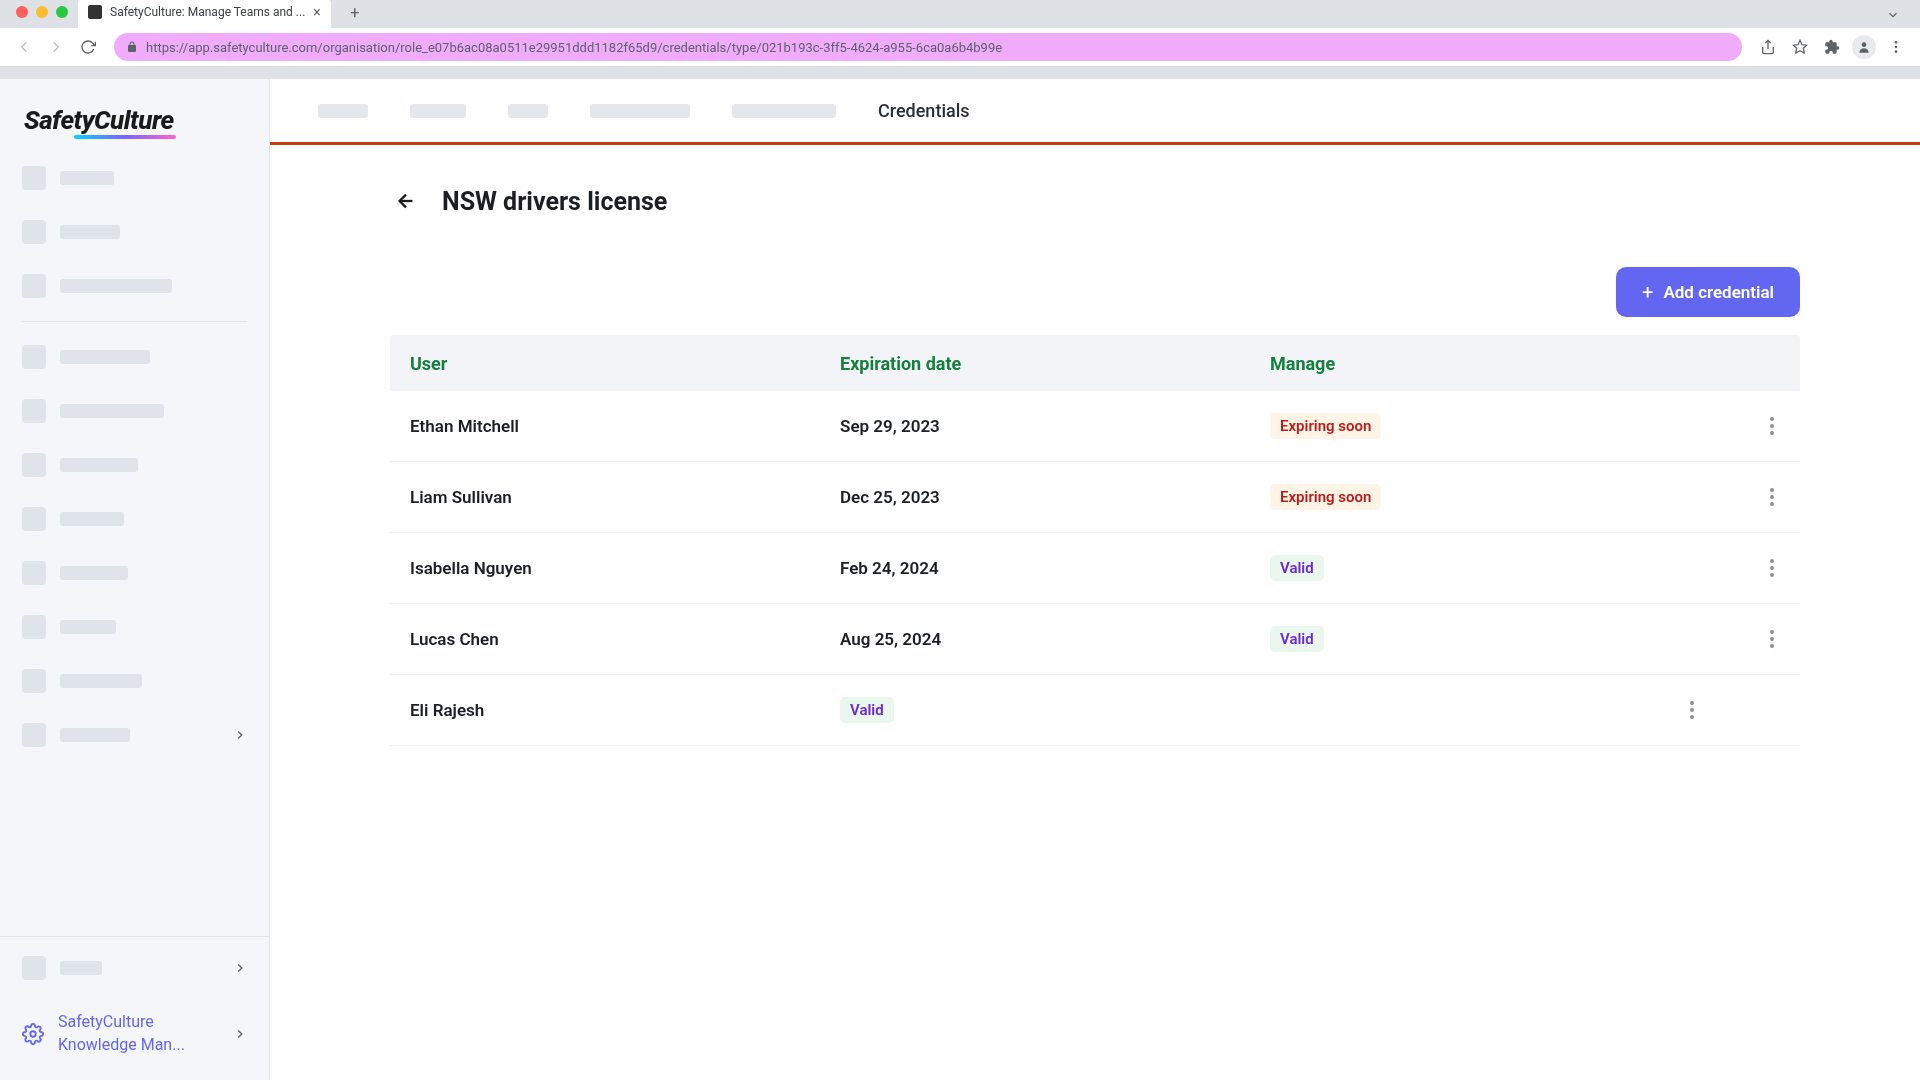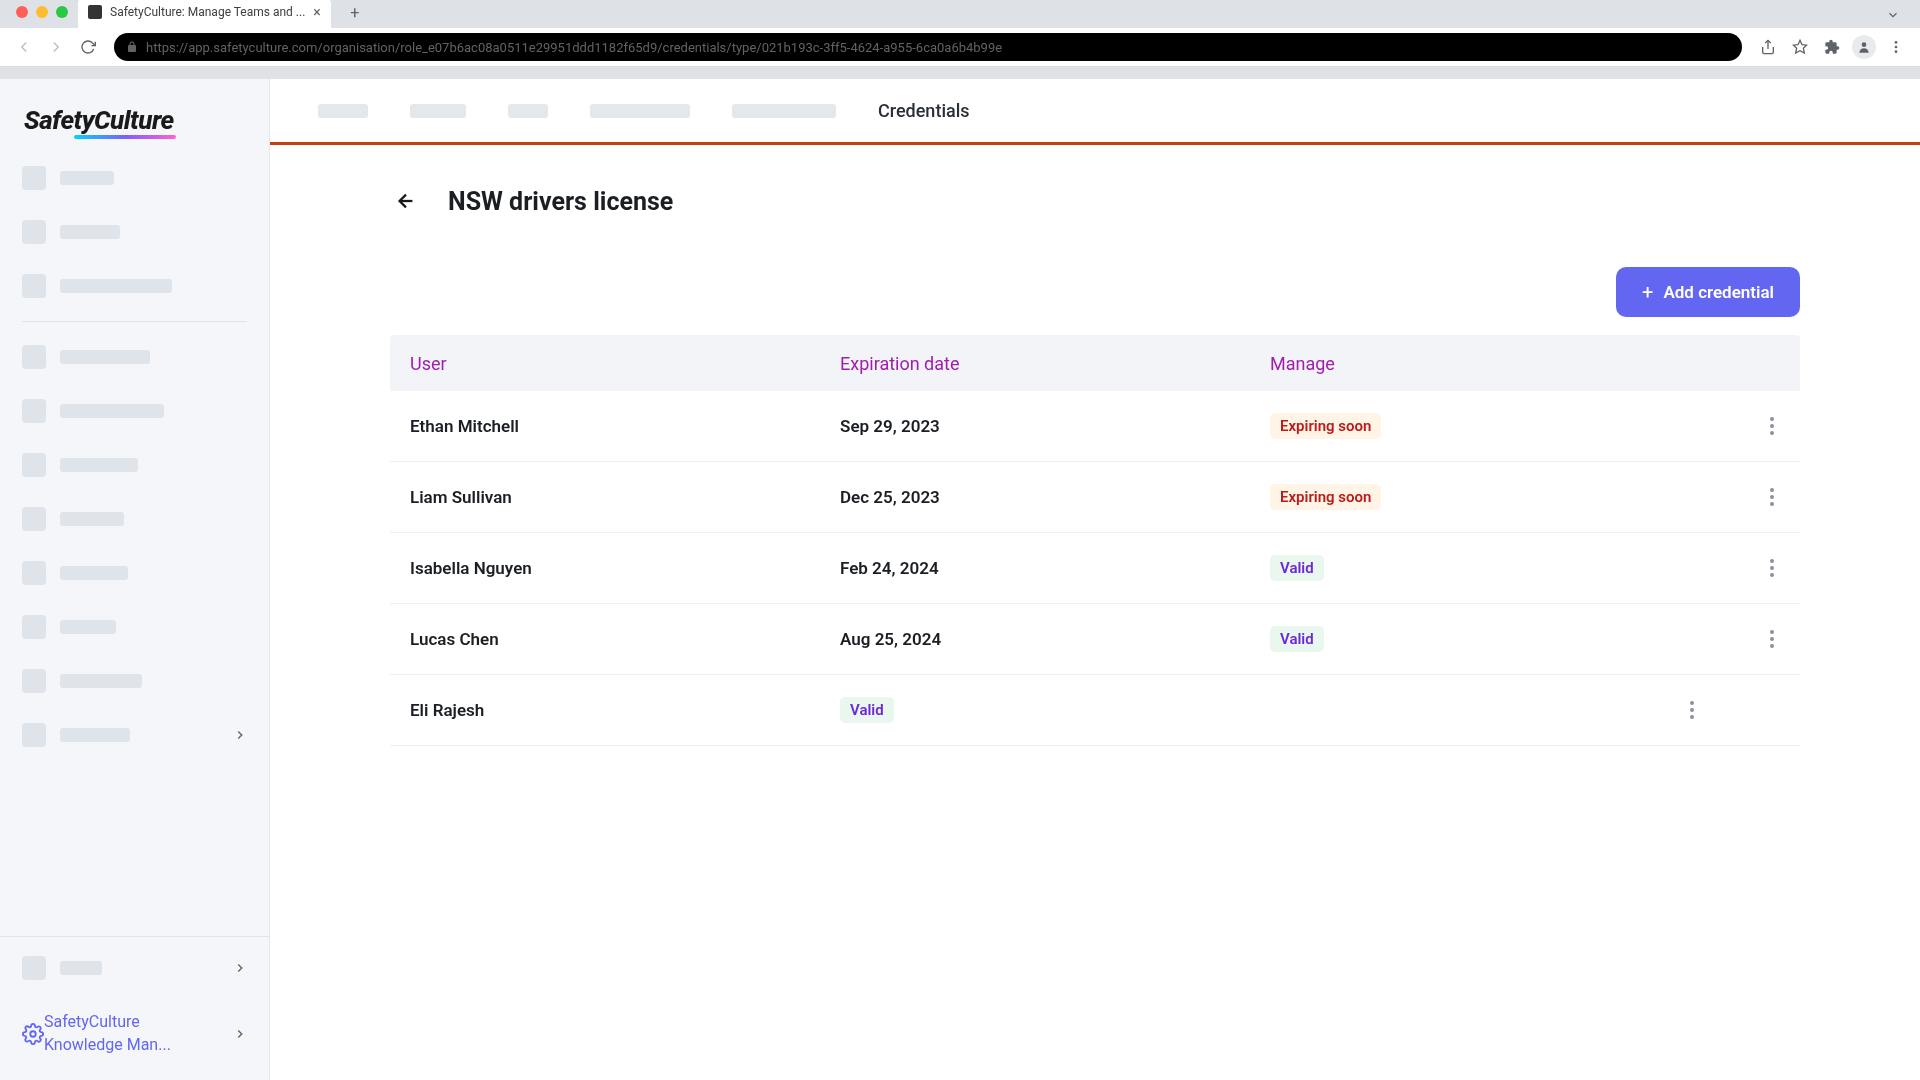--- a/index.html
+++ b/index.html
@@ -16,21 +16,21 @@
 .tl-green { background: #28c840; }
 .tab { background: #fff; height: 32px; border-radius: 8px 8px 0 0; display: flex; align-items: center; padding: 0 10px; gap: 8px; font-size: 12px; color: #3c4043; min-width: 230px; }
 .tab .favicon { width: 14px; height: 14px; background: #333; border-radius: 2px; flex-shrink: 0; }
 .tab .tab-close { font-size: 14px; color: #5f6368; margin-left: auto; cursor: pointer; }
 .new-tab { width: 28px; height: 28px; display: flex; align-items: center; justify-content: center; margin-left: 10px; margin-bottom: 2px; color: #5f6368; font-size: 16px; cursor: pointer; }
 .tabs-chevron { margin-left: auto; margin-right: 20px; margin-bottom: 6px; color: #5f6368; }
 
 .toolbar { height: 39px; background: #fff; border-bottom: 1px solid #dadce0; display: flex; align-items: center; padding: 0 10px; gap: 4px; }
 .nav-btn { width: 28px; height: 28px; display: flex; align-items: center; justify-content: center; color: #5f6368; border-radius: 50%; }
 .nav-btn.disabled { color: #bdc1c6; }
-.url-bar { flex: 1; height: 28px; background: #000000; border-radius: 14px; display: flex; align-items: center; padding: 0 12px; gap: 8px; margin: 0 8px; }
+.url-bar { flex: 1; height: 28px; background: #f0abfc; border-radius: 14px; display: flex; align-items: center; padding: 0 12px; gap: 8px; margin: 0 8px; }
 .lock-icon { color: #5f6368; font-size: 12px; }
 .url-text { font-size: 13px; color: #5f6368; white-space: nowrap; overflow: hidden; }
 .toolbar-right { display: flex; align-items: center; gap: 4px; }
 .toolbar-icon { width: 28px; height: 28px; display: flex; align-items: center; justify-content: center; color: #5f6368; }
 .avatar-circle { width: 24px; height: 24px; border-radius: 50%; background: #e8eaed; display: flex; align-items: center; justify-content: center; }
 
 
 .app { display: flex; height: calc(1080px - 79px); }
 
 .sidebar { width: 270px; background: #f5f6f9; border-right: 1px solid #e4e7ec; display: flex; flex-direction: column; padding: 20px 0 0 0; }
@@ -40,41 +40,41 @@
 
 .nav-list { padding: 0 22px; display: flex; flex-direction: column; gap: 12px; }
 .nav-item { display: flex; align-items: center; gap: 14px; height: 42px; }
 .nav-icon-ph { width: 24px; height: 24px; background: #dfe3ea; border-radius: 4px; flex-shrink: 0; }
 .nav-text-ph { height: 14px; background: #dfe3ea; border-radius: 3px; }
 .nav-chevron { margin-left: auto; color: #666; }
 .nav-divider { height: 1px; background: #e0e3e9; margin: 14px 22px; }
 
 .sidebar-bottom { margin-top: auto; border-top: 1px solid #e0e3e9; }
 .sidebar-bottom .nav-item { padding: 0 22px; height: 62px; }
-.knowledge-item { display: flex; align-items: center; padding: 12px 22px 24px 22px; }
+.knowledge-item { display: flex; align-items: center; gap: 14px; padding: 12px 22px 24px 22px; }
 .gear-icon { color: #6366f1; flex-shrink: 0; }
 .knowledge-text { color: #6366f1; font-size: 16px; line-height: 1.4; max-width: 160px; }
 
 .main { flex: 1; display: flex; flex-direction: column; overflow: hidden; }
 .topbar { height: 66px; border-bottom: 3px solid #c2410c; display: flex; align-items: center; padding: 0 48px; gap: 42px; }
 .top-ph { height: 14px; background: #e4e7ec; border-radius: 3px; }
 .top-label { font-size: 18px; color: #2a2f37; font-weight: 500; }
 
 .content { padding: 40px 120px 0 120px; }
-.page-header { display: flex; align-items: center; gap: 26px; margin-bottom: 50px; }
+.page-header { display: flex; align-items: center; gap: 20px; margin-bottom: 50px; }
 .back-btn { width: 32px; height: 32px; display: flex; align-items: center; justify-content: center; cursor: pointer; color: #1a1a1a; }
 .page-title { font-size: 25px; font-weight: 700; color: #1b1f24; }
 
 .action-row { display: flex; justify-content: flex-end; margin-bottom: 18px; }
 .add-btn { background: #6366f1; color: #fff; border: none; height: 50px; padding: 0 26px; border-radius: 10px; font-size: 17px; font-weight: 600; display: flex; align-items: center; gap: 10px; cursor: pointer; }
 .add-btn .plus { font-size: 20px; font-weight: 400; }
 
 .table { width: 100%; }
 .thead { display: grid; grid-template-columns: 1fr 1fr 1fr 80px; background: #f2f4f8; height: 56px; align-items: center; padding: 0 20px; border-radius: 4px 4px 0 0; }
-.th { font-size: 18px; color: #a21caf; font-weight: 400; }
+.th { font-size: 18px; color: #15803d; font-weight: 700; }
 .trow { display: grid; grid-template-columns: 1fr 1fr 1fr 80px; height: 71px; align-items: center; padding: 0 20px; border-bottom: 1px solid #eef0f3; }
 .td { font-size: 17px; color: #1b1f24; font-weight: 600; }
 .td-status { display: flex; }
 .badge { font-size: 15px; font-weight: 600; padding: 4px 10px; border-radius: 5px; }
 .badge.expiring { background: #fff4e5; color: #b91c1c; }
 .badge.expired { background: #ffeceb; color: #d9534f; }
 .badge.valid { background: #e9f7ef; color: #6d28d9; }
 .row-menu { display: flex; justify-content: flex-end; color: #69707d; cursor: pointer; }
 .dots { display: flex; flex-direction: column; gap: 3px; padding: 6px; }
 .dots span { width: 4px; height: 4px; background: #8a909c; border-radius: 50%; }

